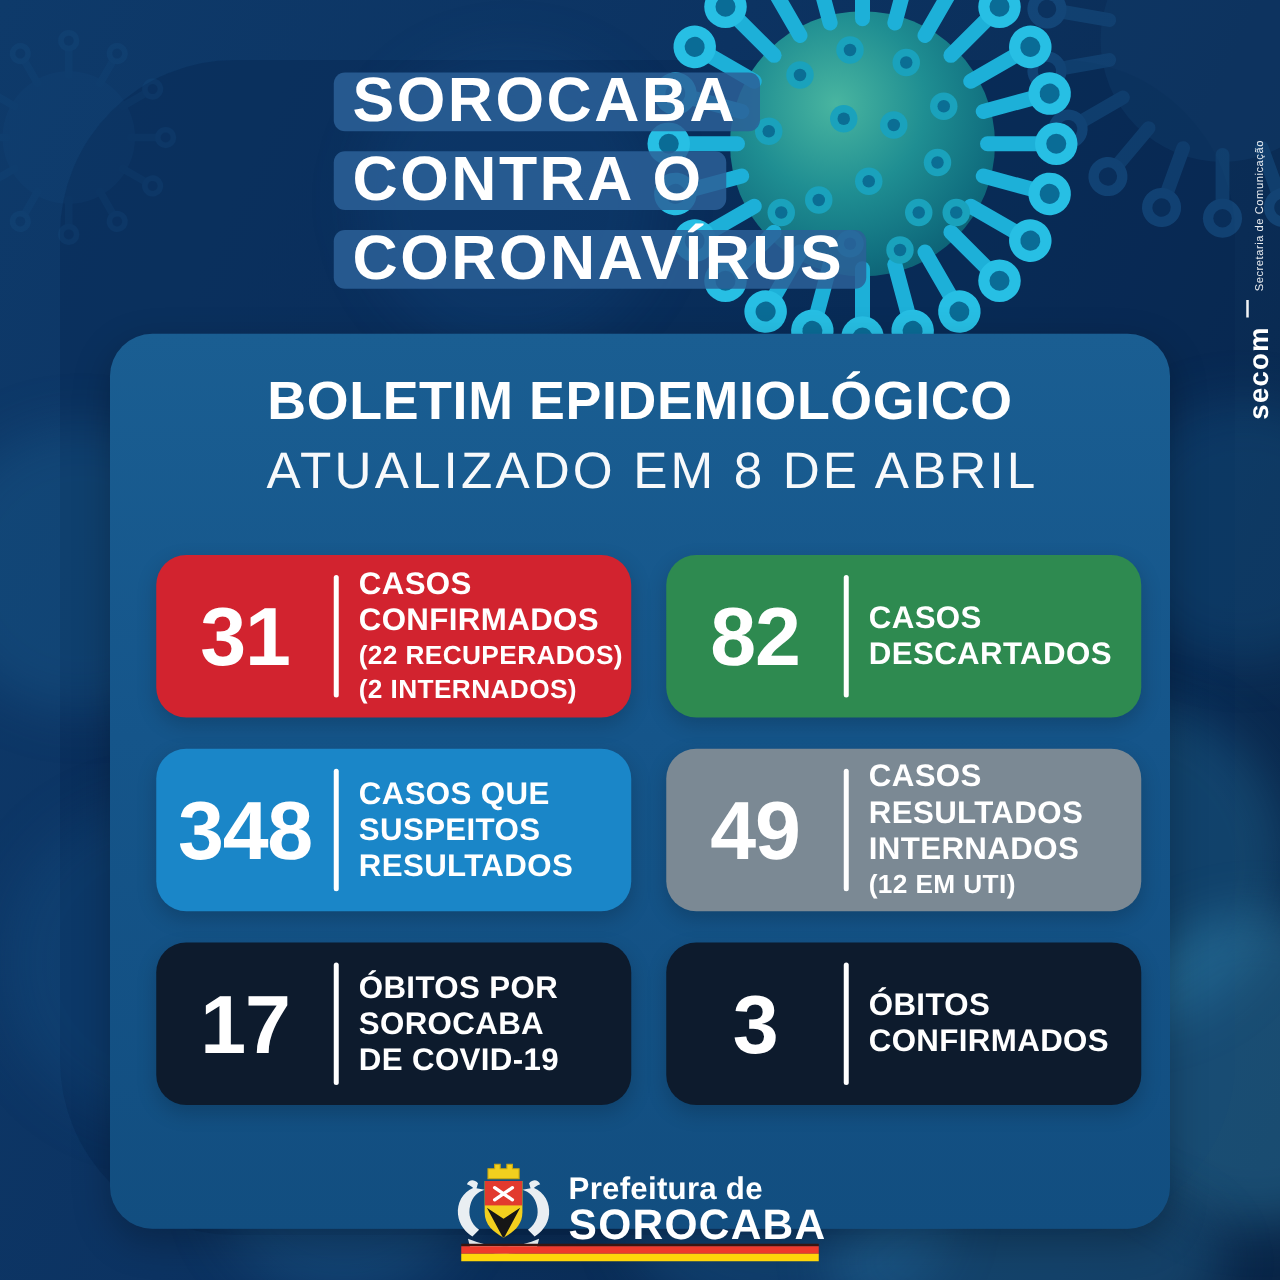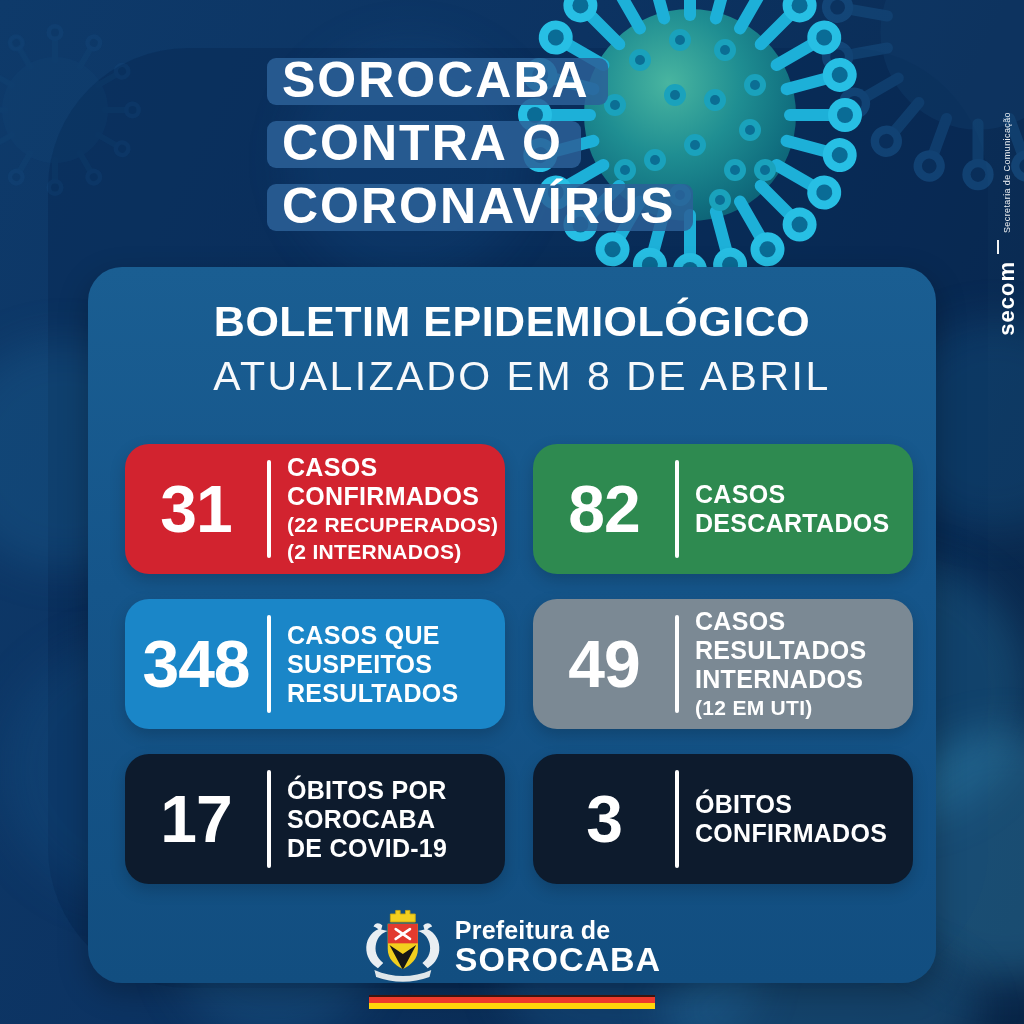--- a/index.html
+++ b/index.html
@@ -48,21 +48,21 @@
   .grid{display:grid;grid-template-columns:380px 380px;column-gap:28px;row-gap:25px;
     grid-auto-rows:130px;margin:44px 0 0 37px;}
   .card{border-radius:24px;display:flex;align-items:center;box-shadow:0 6px 16px rgba(0,0,0,.18);}
   .num{flex:0 0 142px;text-align:center;font-size:66px;font-weight:bold;letter-spacing:-1px;}
   .vline{width:4px;border-radius:2px;background:#fff;height:98px;flex:0 0 auto;}
   .labels{padding-left:16px;font-weight:bold;}
   .lbl{font-size:25px;line-height:29px;letter-spacing:.3px;}
   .lbl.note{font-size:21px;line-height:27px;}
 
   
-  .footer{position:absolute;top:905px;left:50%;transform:translateX(-50%);
+  .footer{position:absolute;top:926px;left:50%;transform:translateX(-50%);
     display:flex;align-items:center;gap:12px;}
   .crest{width:80px;height:82px;display:block;}
   .footer-text{text-align:left;}
   .pref{font-size:25px;font-weight:bold;letter-spacing:.2px;line-height:26px;}
   .soro{font-size:34px;font-weight:bold;letter-spacing:1px;line-height:32px;}
   .footer-stripe{position:absolute;top:995px;left:50%;transform:translateX(-50%);width:286px;}
   .stripe-dark{height:2px;background:#3a1510;}
   .stripe-red{height:6px;}
   .stripe-yellow{height:6px;}
 </style>

